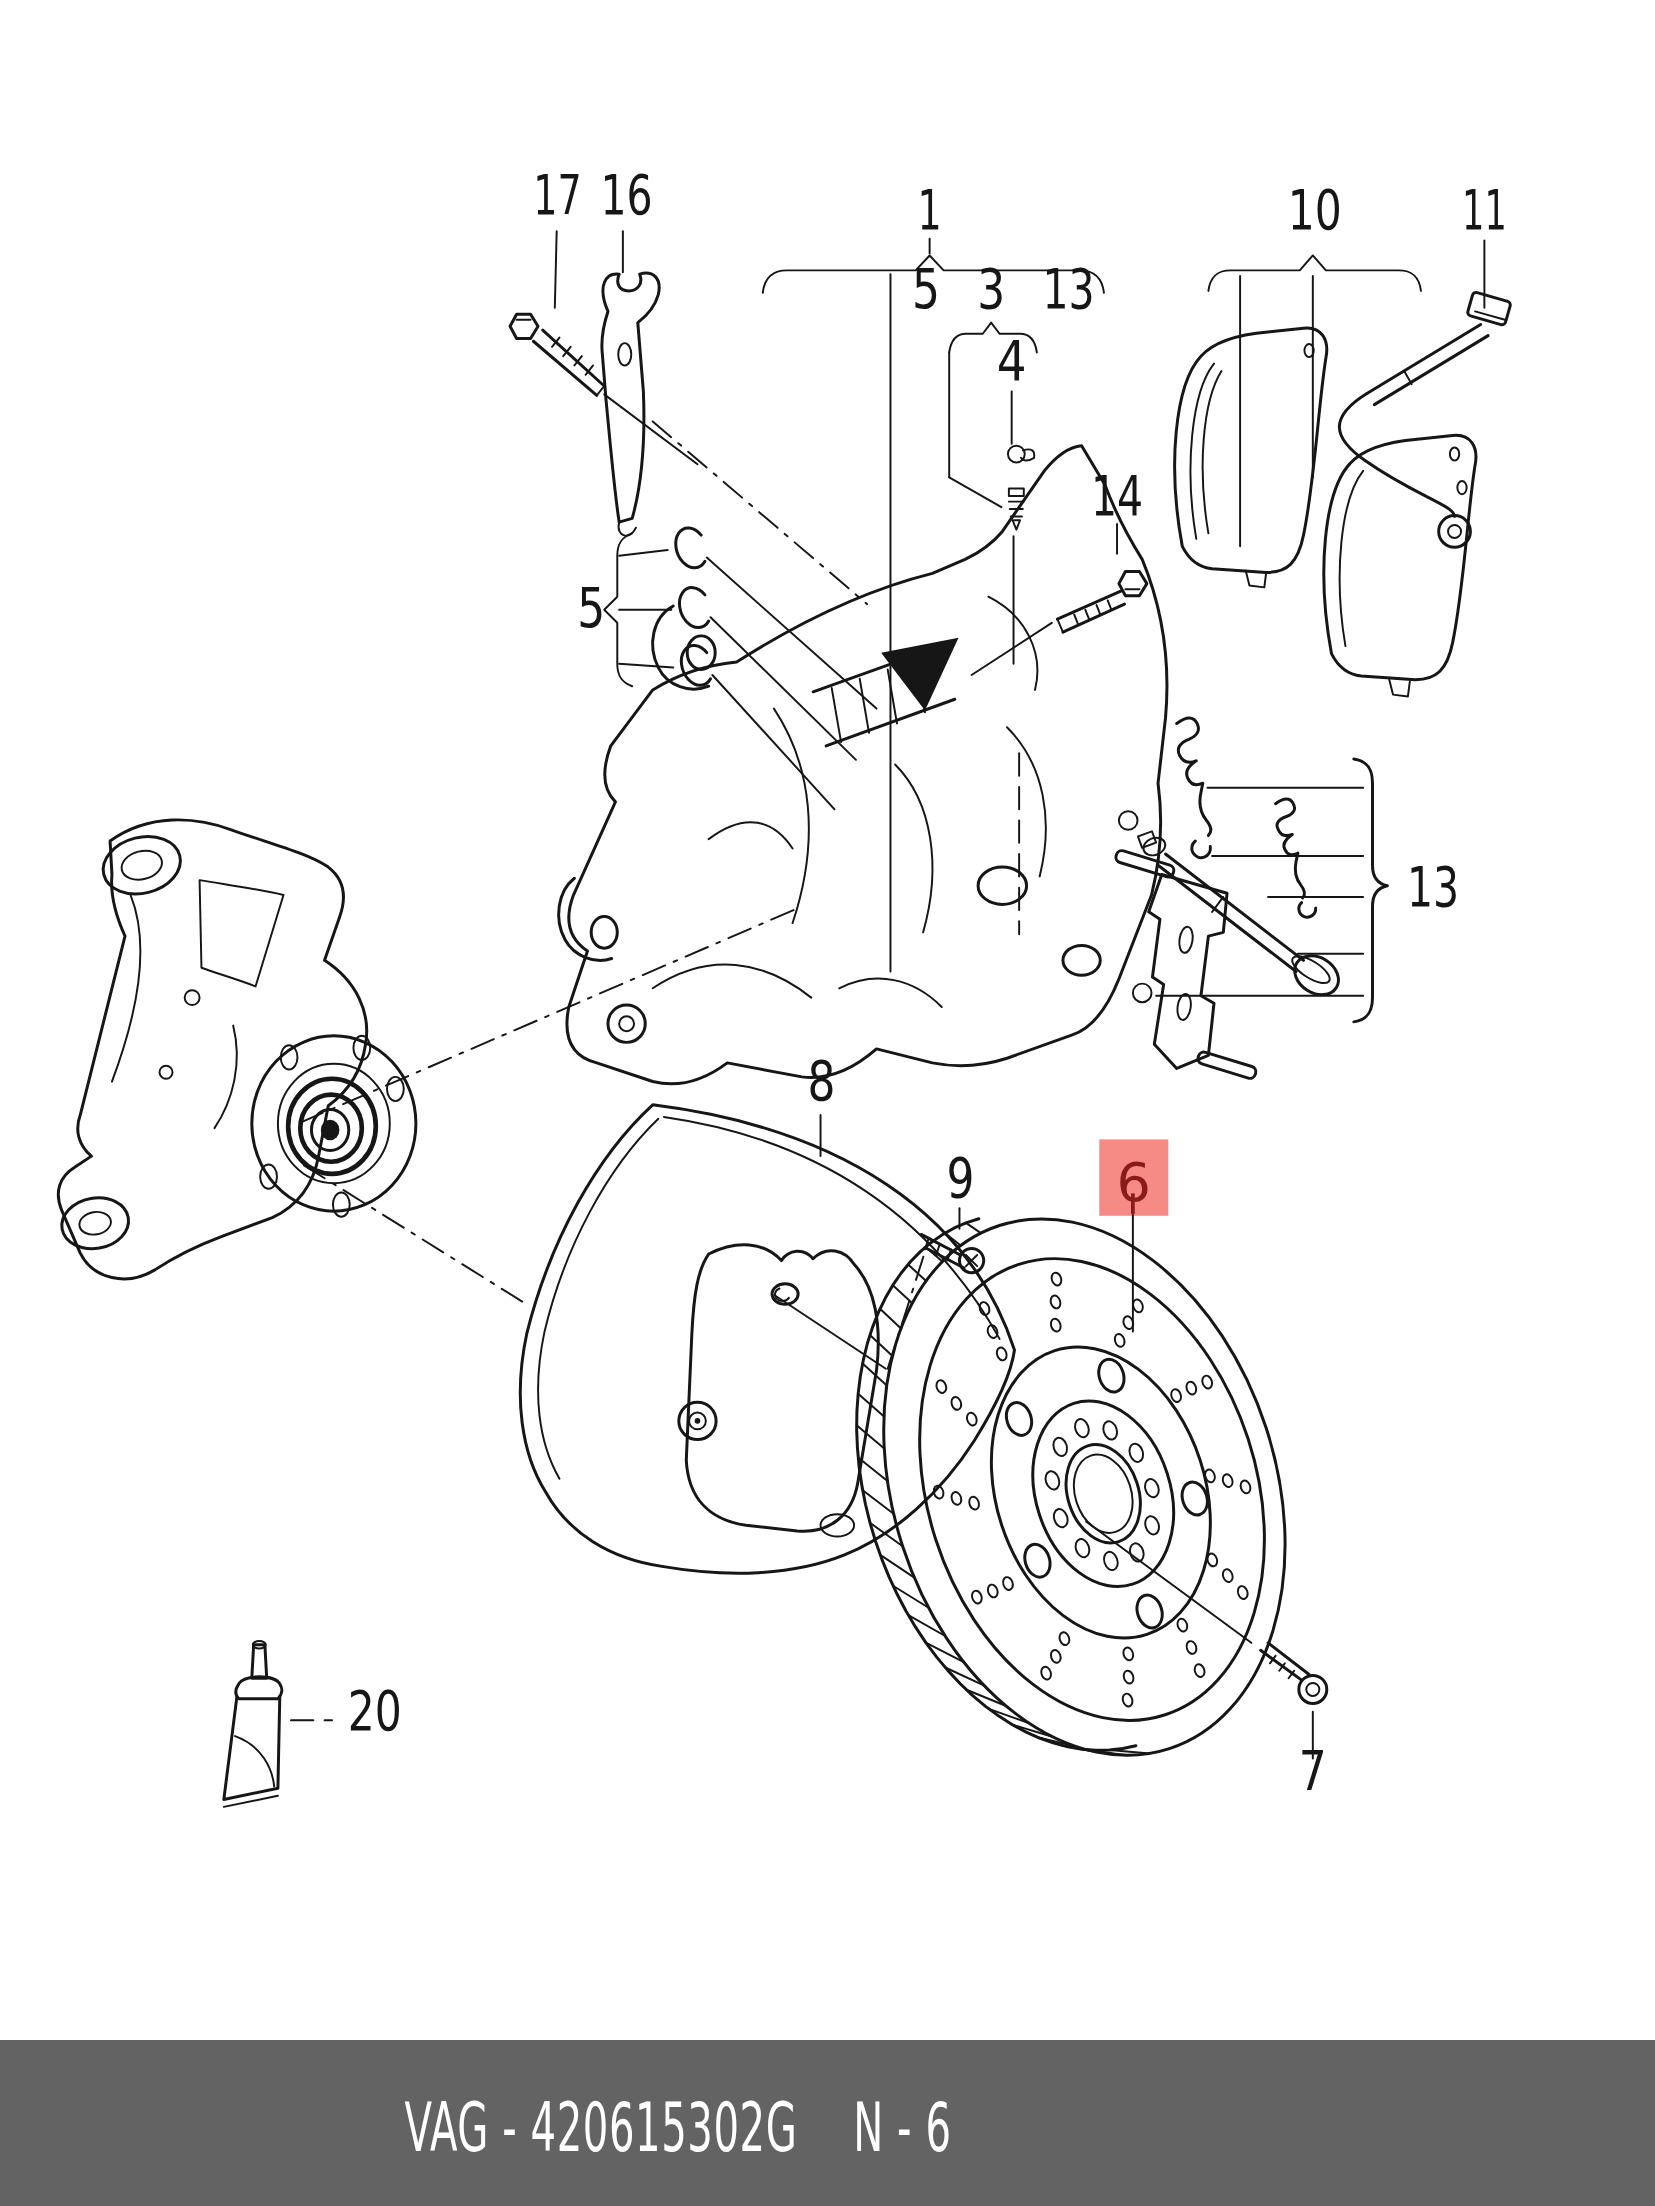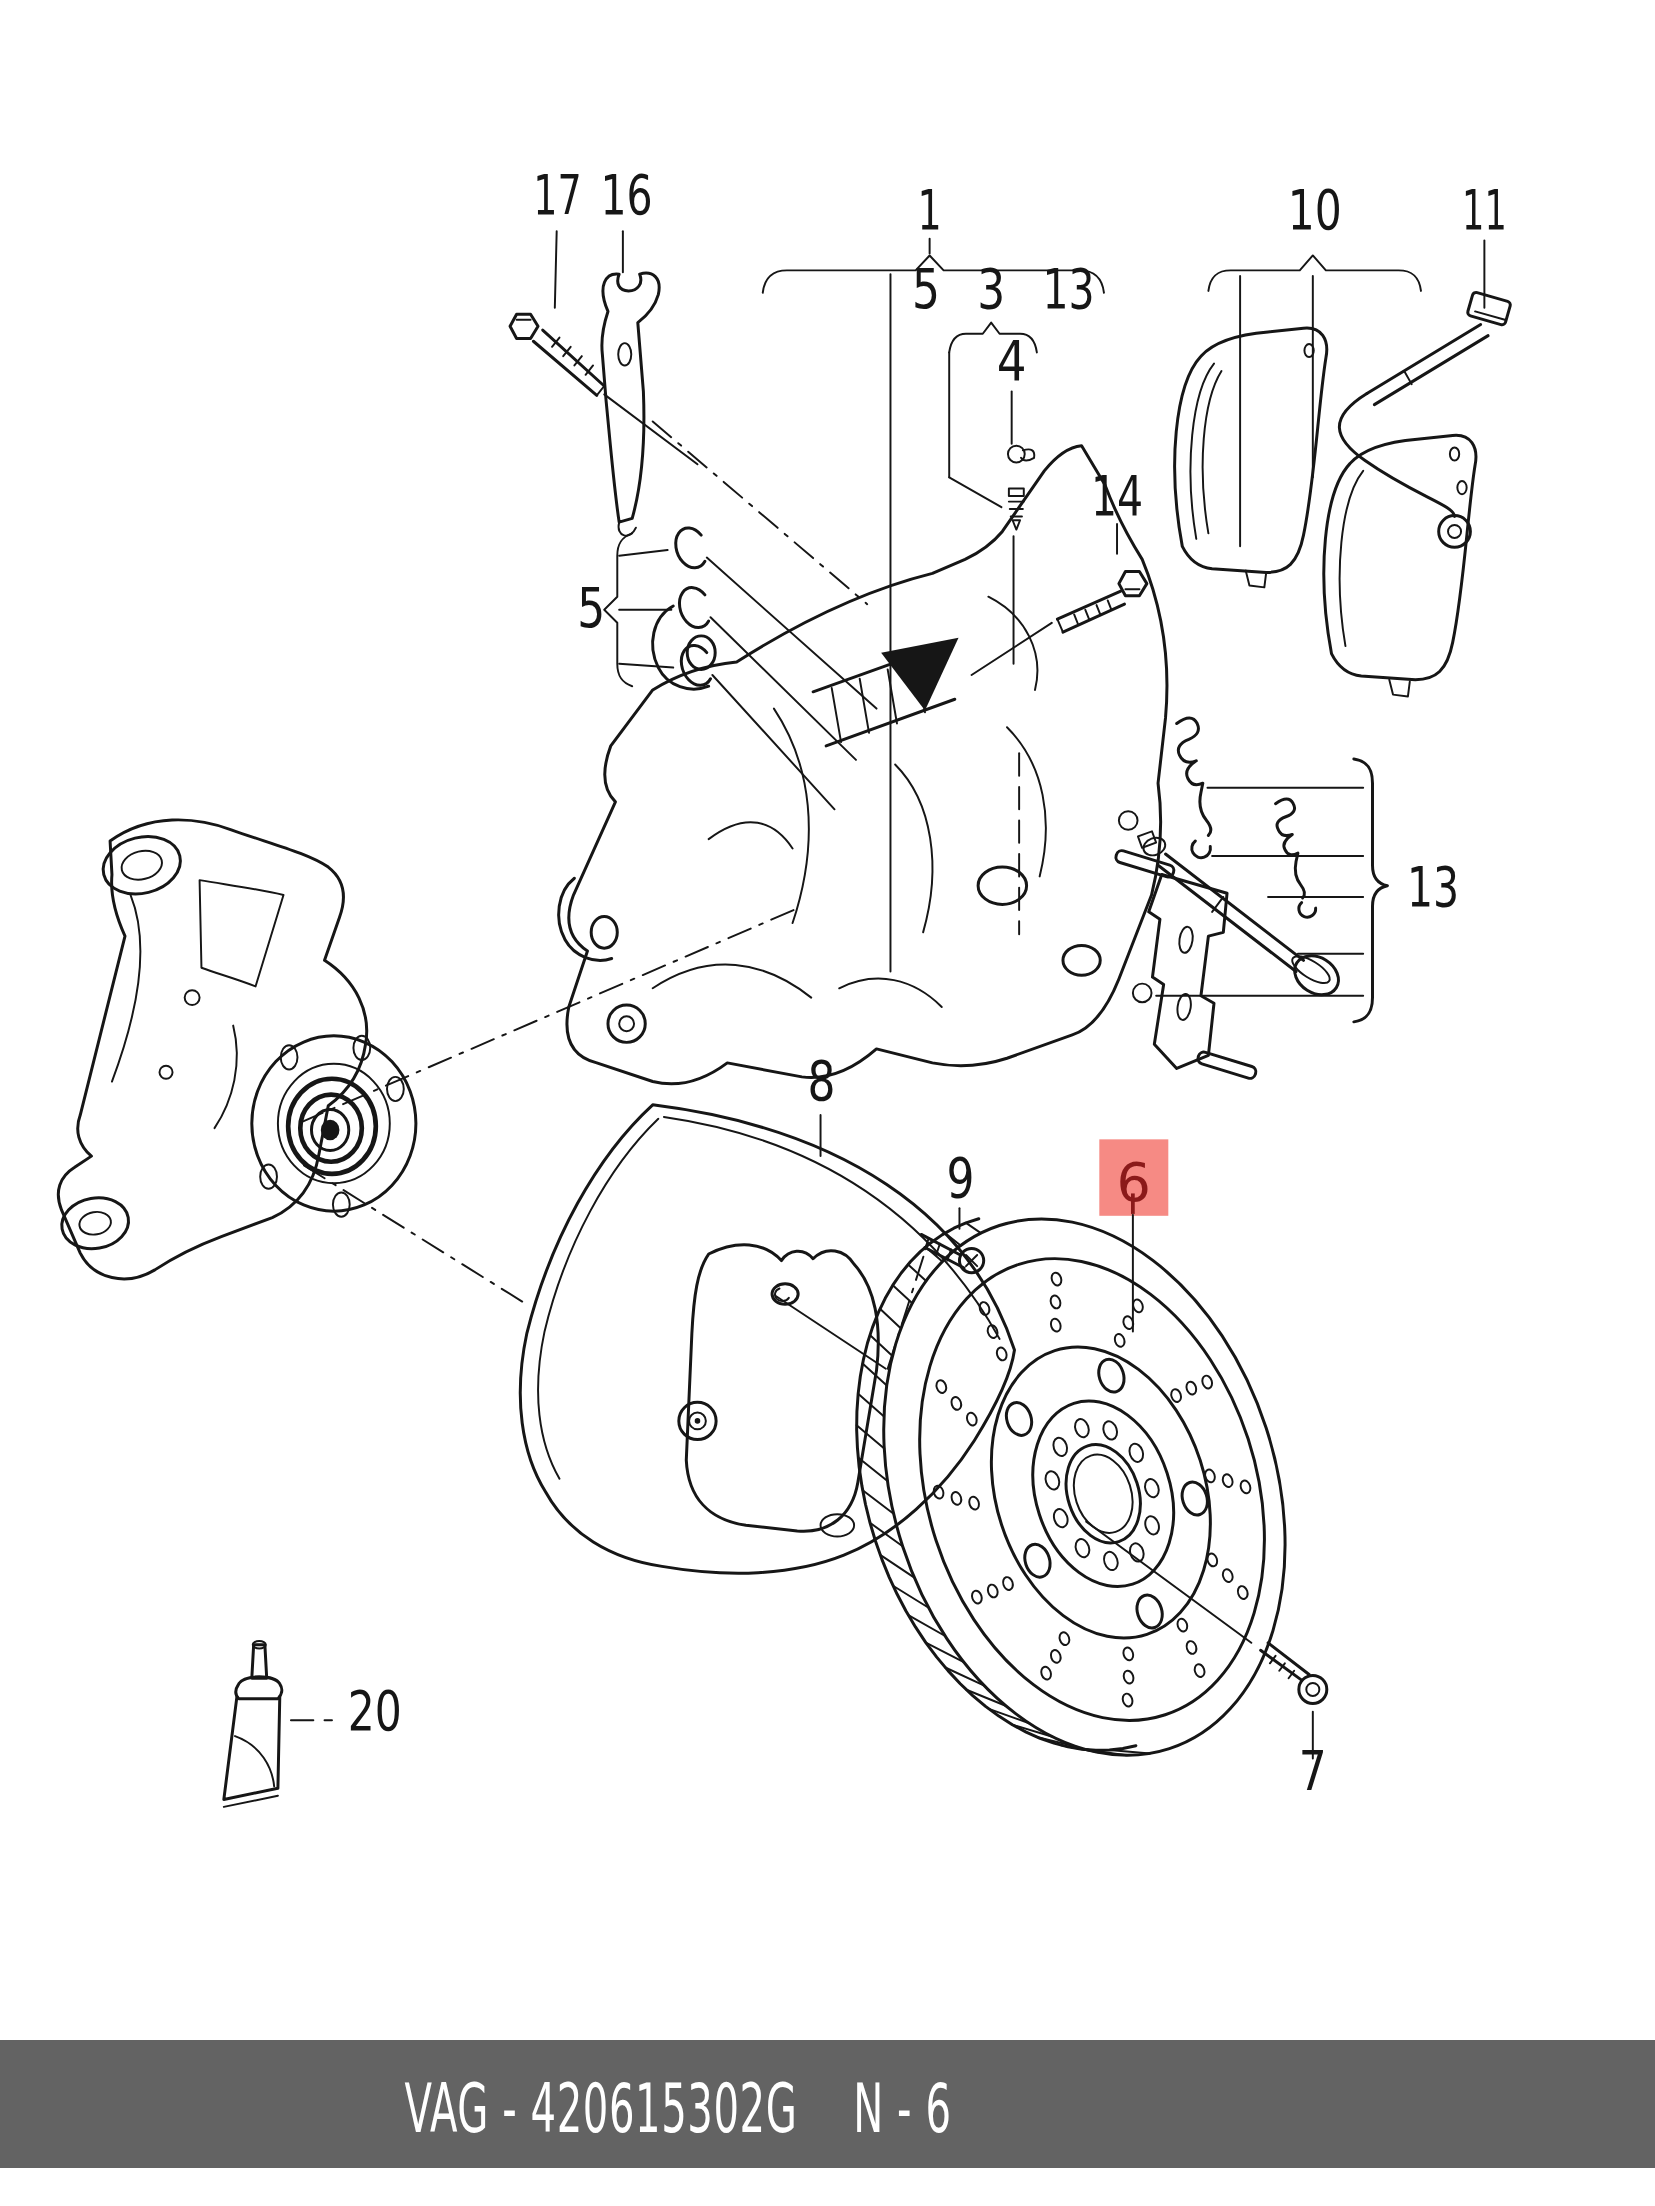--- a/index.html
+++ b/index.html
@@ -7,21 +7,21 @@
         font-family:"DejaVu Sans",sans-serif;}
   svg{position:absolute;left:0;top:0;}
   .ln{fill:none;stroke:#161616;stroke-width:3.2;stroke-linecap:round;stroke-linejoin:round;}
   .thin{stroke-width:2.1;}
   .thick{stroke-width:5;}
   .fillb{fill:#161616;stroke:none;}
   .dash{stroke-dasharray:24 12;}
   .dashdot{stroke-dasharray:26 10 4 10;}
   text.callout{font:400 60px "DejaVu Sans",sans-serif;fill:#161616;text-anchor:middle;}
   text.hl{font:400 58px "DejaVu Sans",sans-serif;text-anchor:middle;}
-  .footer{position:absolute;left:0;top:2040px;width:1656px;height:128px;background:#636363;}
+  .footer{position:absolute;left:0;top:2040px;width:1656px;height:167px;background:#636363;}
   .footer-text{display:flex;justify-content:center;align-items:center;gap:93px;height:100%;
                padding-top:9.3px;box-sizing:border-box;
                transform:translateX(-150px) scaleX(0.60);
                font-size:67px;color:#ffffff;white-space:nowrap;letter-spacing:0.9px;}
 </style>
 </head>
 <body>
 
 <div class="page">
 <svg width="1656" height="2040" viewBox="0 0 1776 2188">

